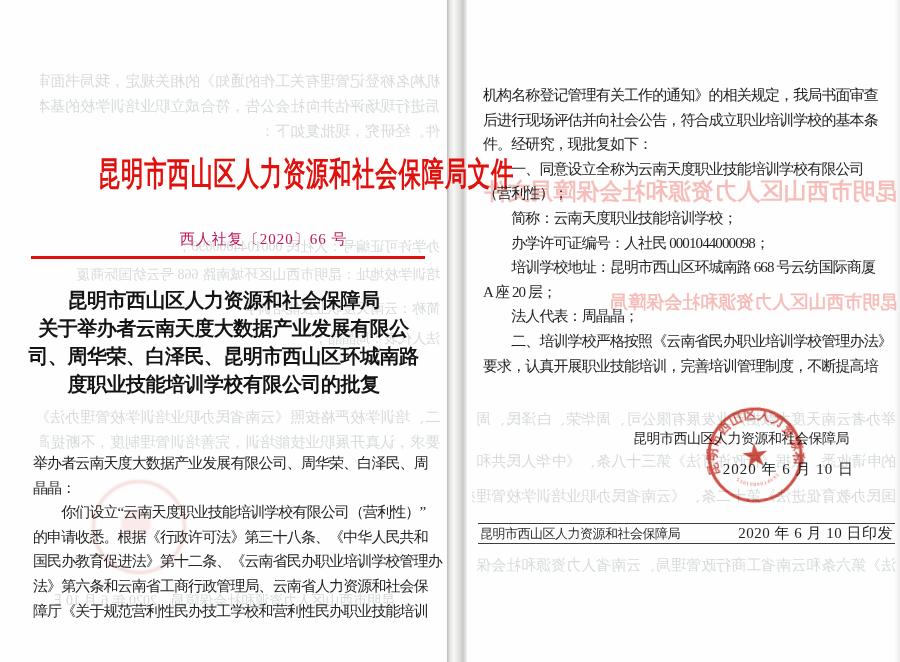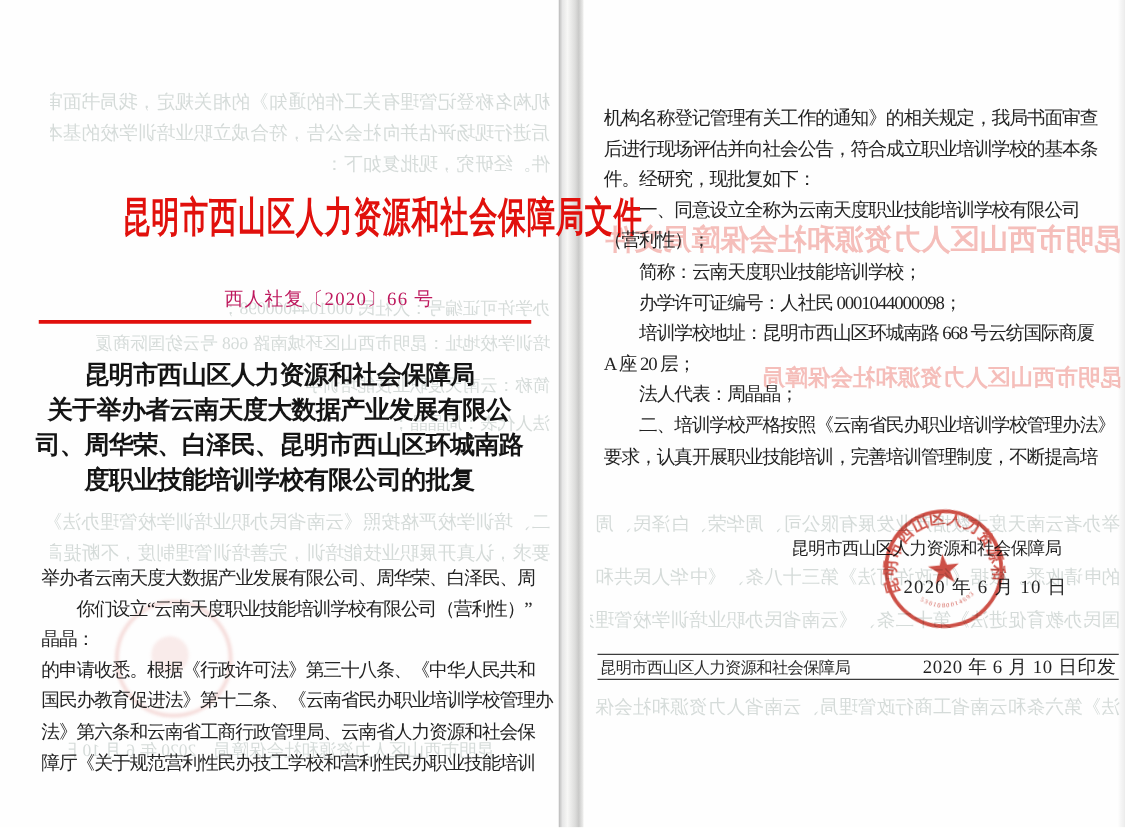--- a/index.html
+++ b/index.html
@@ -113,22 +113,22 @@
   <div class="doc-number">西人社复〔2020〕66 号</div>
   <div class="red-rule"></div>
   <div class="doc-title">
       <div>昆明市西山区人力资源和社会保障局</div>
       <div>关于举办者云南天度大数据产业发展有限公</div>
       <div>司、周华荣、白泽民、昆明市西山区环城南路</div>
       <div>度职业技能培训学校有限公司的批复</div>
     </div>
   <div class="body-col body-left">
       <div>举办者云南天度大数据产业发展有限公司、周华荣、白泽民、周</div>
+      <div>晶晶：</div>
       <div>　　你们设立“云南天度职业技能培训学校有限公司（营利性）”</div>
-      <div>晶晶：</div>
       <div>的申请收悉。根据《行政许可法》第三十八条、《中华人民共和</div>
       <div>国民办教育促进法》第十二条、《云南省民办职业培训学校管理办</div>
       <div>法》第六条和云南省工商行政管理局、云南省人力资源和社会保</div>
       <div>障厅《关于规范营利性民办技工学校和营利性民办职业技能培训</div>
     </div>
 
   <div class="body-col body-right">
       <div>机构名称登记管理有关工作的通知》的相关规定，我局书面审查</div>
       <div>后进行现场评估并向社会公告，符合成立职业培训学校的基本条</div>
       <div>件。经研究，现批复如下：</div>

